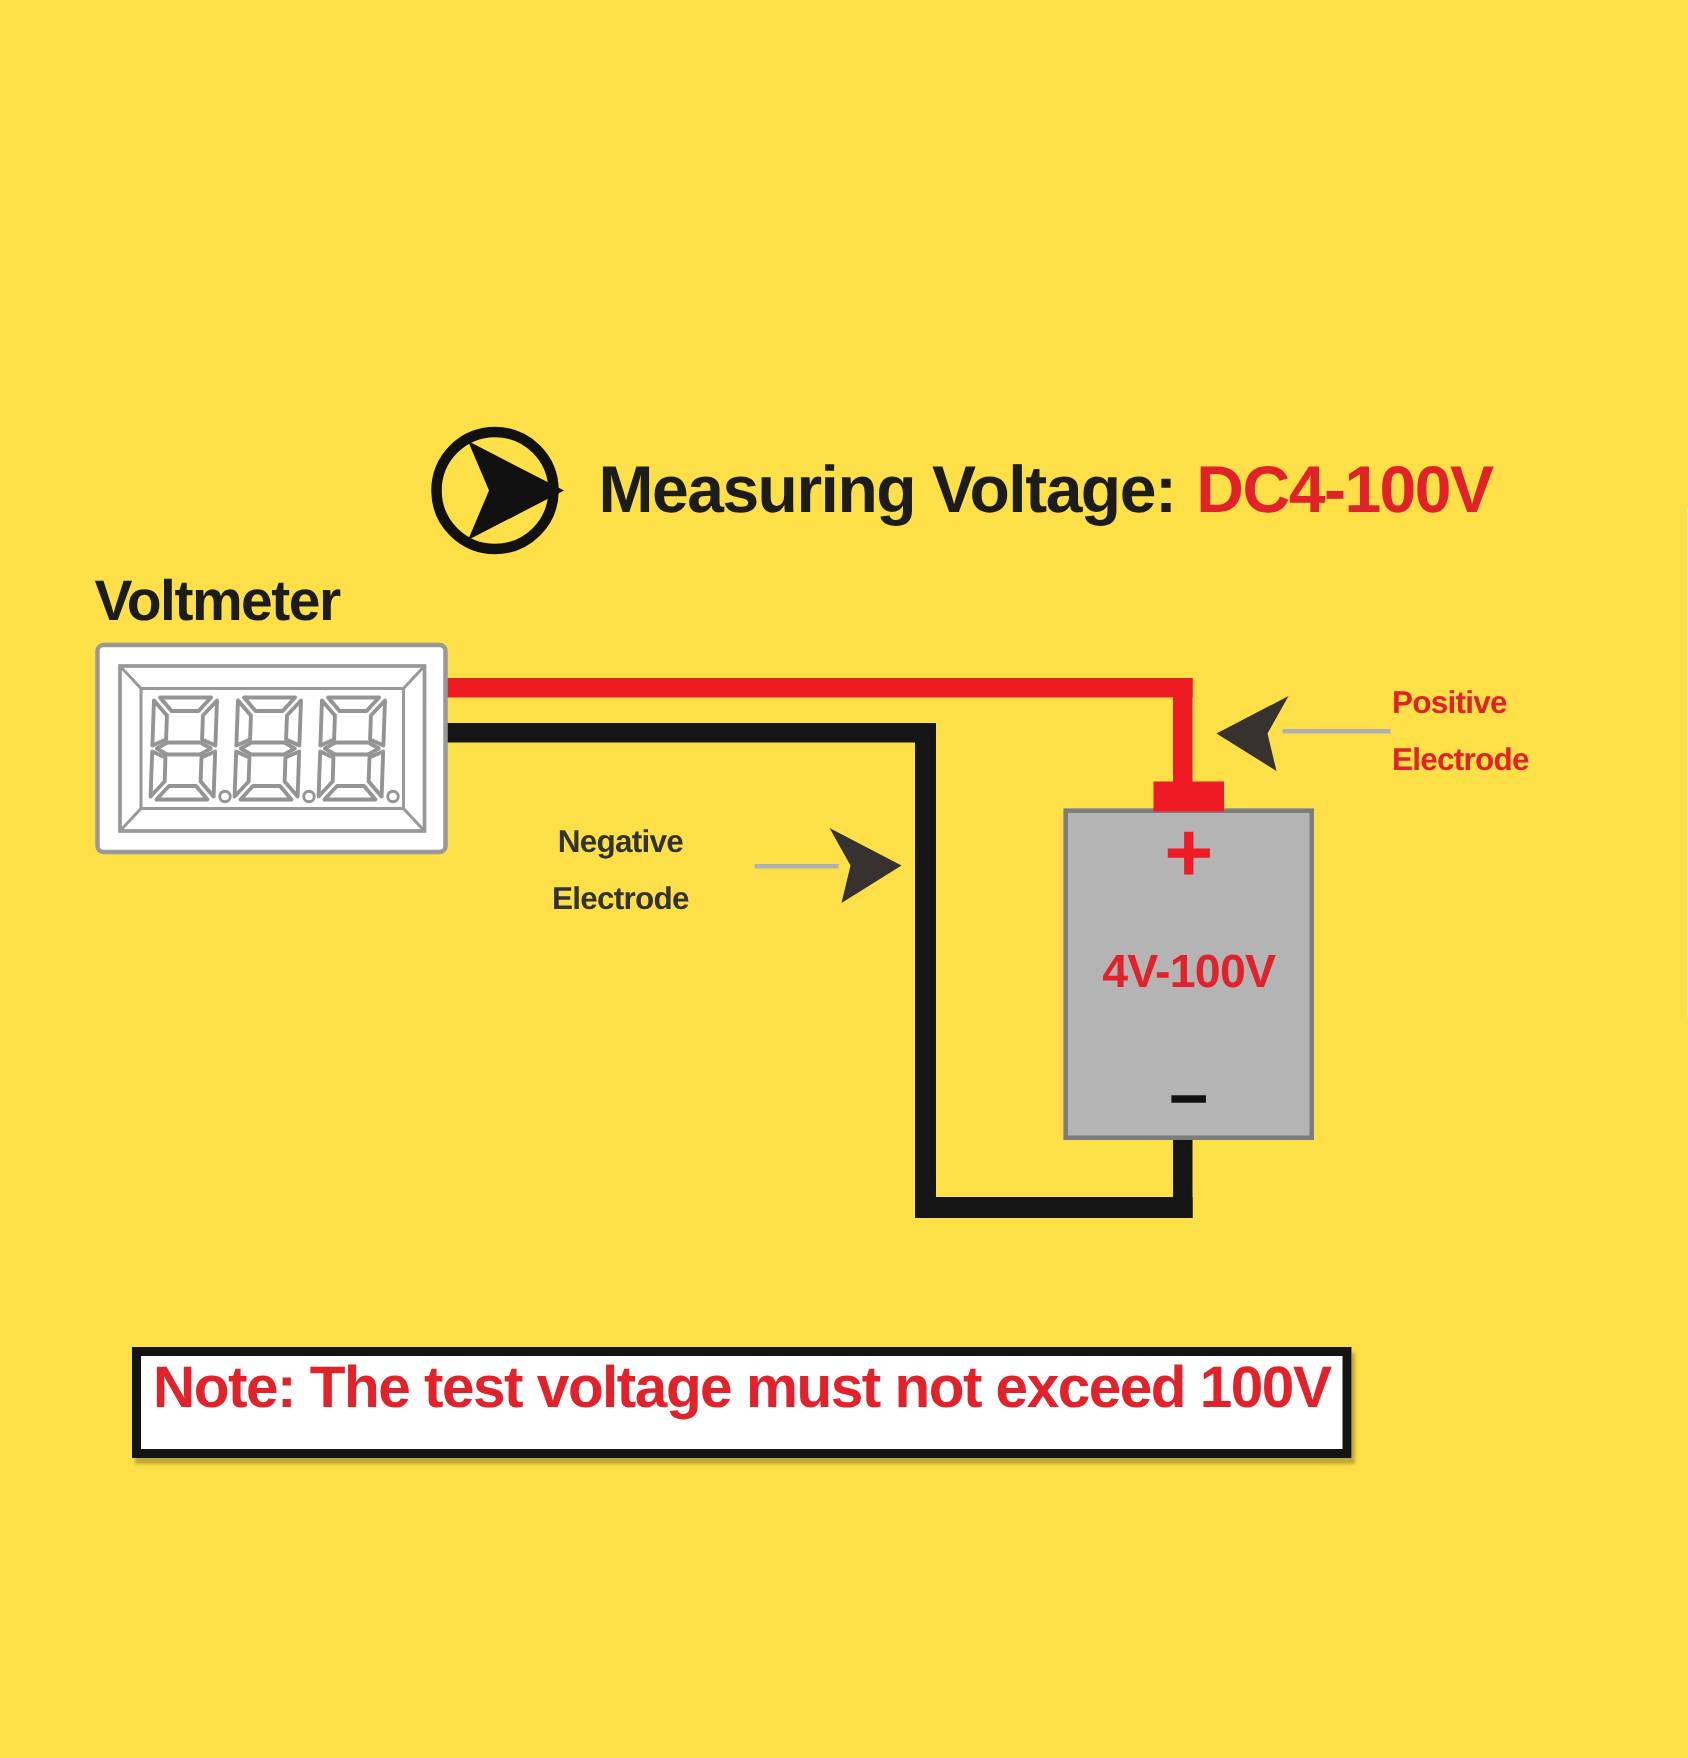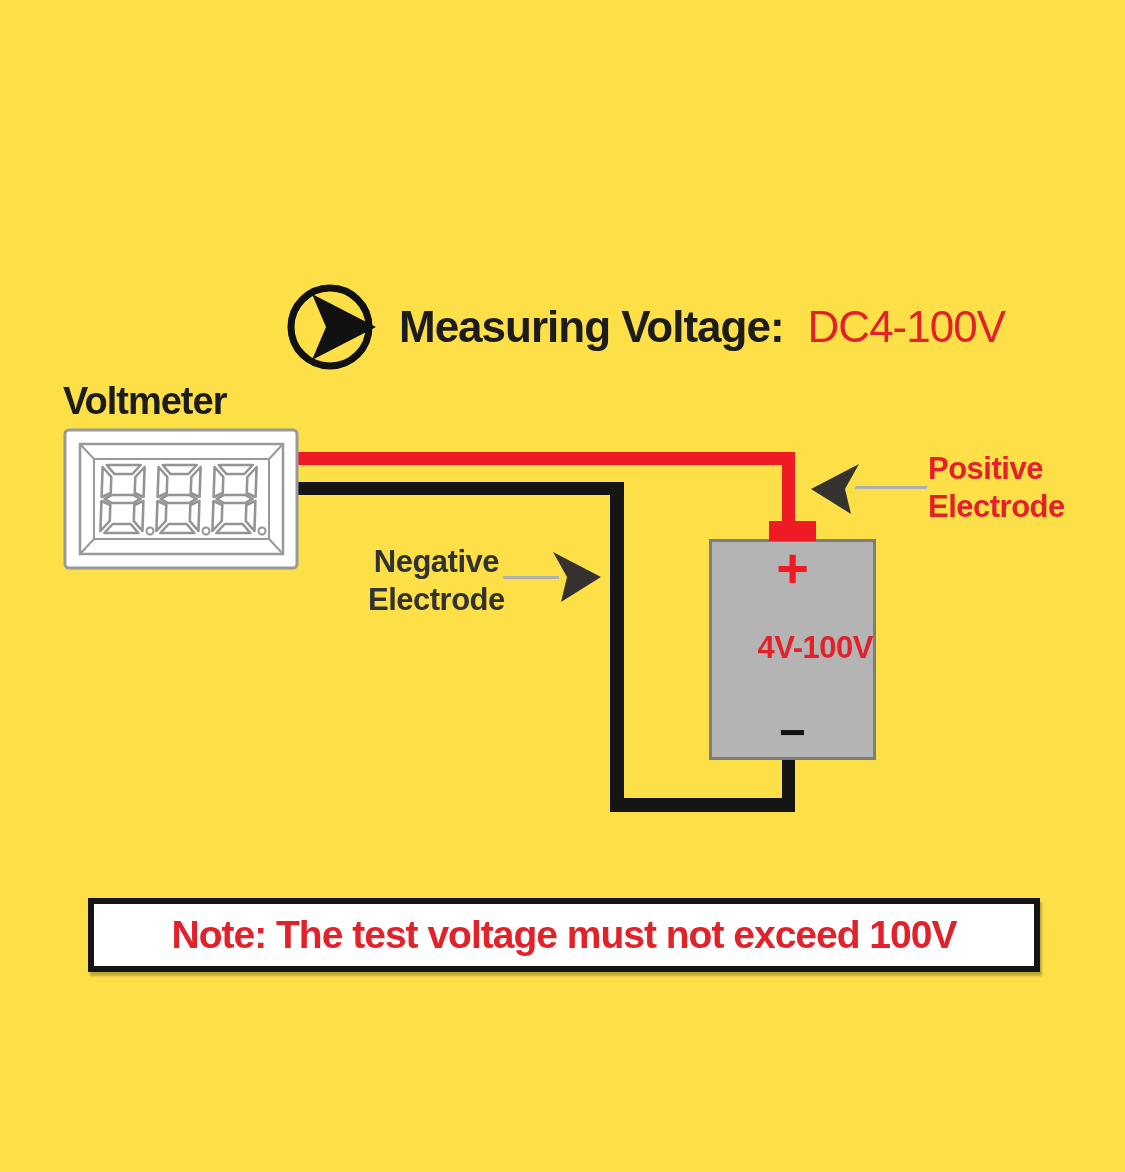--- a/index.html
+++ b/index.html
@@ -10,49 +10,49 @@
   }
   html,body{margin:0;padding:0;background:#ffffff;}
   .stage{
     position:relative; width:1125px; height:1172px; background:#fde047;
     font-family:"Liberation Sans","DejaVu Sans",sans-serif; overflow:hidden;padding-left:48px;
   }
   .abs{position:absolute;}
   
   .header{left:285px; top:279px; height:96px; display:flex; align-items:center; gap:14px; white-space:nowrap;}
   .hdr-black{font-size:44px; font-weight:bold; color:var(--text-black); letter-spacing:-1px;}
-  .hdr-red{font-size:44px; font-weight:normal; color:var(--red-text); letter-spacing:-1px; margin-left:10px;}
+  .hdr-red{font-size:44px; font-weight:bold; color:var(--red-text); letter-spacing:-1px; }
   
   .vm-label{left:63px; top:380px; width:236px; text-align:left; font-size:38px; font-weight:bold; color:var(--text-black); letter-spacing:-1px;}
   
   .wire{position:absolute;}
   .wire.red{background:var(--wire-red);}
   .wire.black{background:var(--wire-black);}
   
   .battery{
     left:709px; top:539px; width:167px; height:221px; box-sizing:border-box;
     background:var(--battery-fill); border:3px solid var(--battery-border);
   }
   .bat-plus{position:absolute; top:-4px; left:0; width:100%; text-align:center;
     font-size:56px; font-weight:bold; color:var(--wire-red); line-height:60px;}
-  .bat-range{position:absolute; top:88px; left:0; width:100%; text-align:right;
+  .bat-range{position:absolute; top:88px; left:0; width:100%; text-align:center;
     font-size:31px; font-weight:bold; color:var(--red-text); letter-spacing:-0.5px; white-space:nowrap;}
   .bat-minus{position:absolute; bottom:2px; left:0; width:100%; text-align:center;
     font-size:46px; font-weight:bold; color:#111; line-height:46px;}
   .terminal{left:769px; top:521px; width:47px; height:20px; background:var(--wire-red);}
   
-  .elec{font-size:31px; font-weight:bold; line-height:38px; letter-spacing:-0.5px; white-space:nowrap;}
+  .elec{font-size:21px; font-weight:bold; line-height:38px; letter-spacing:-0.5px; white-space:nowrap;}
   .neg{left:368px; top:543px; color:var(--text-dark-gray);text-align:center;}
   .pos{left:928px; top:450px; color:var(--red-text);}
   .connector{position:absolute; height:3px; background:var(--connector-gray);}
   
   .note-box{
-    left:88px; top:898px; width:952px; height:74px; box-sizing:border-box;
+    left:88px; top:898px; width:813px; height:74px; box-sizing:border-box;
     border:6px solid var(--note-border); background:#ffffff;
-    display:flex; align-items:center; justify-content:center;
+    display:flex; align-items:flex-start; justify-content:center;
     box-shadow:2px 4px 2px rgba(0,0,0,0.25);
   }
   .note-text{font-size:39px; font-weight:bold; color:var(--red-text); letter-spacing:-1px; white-space:nowrap;}
 </style>
 </head>
 <body>
 
 <div class="stage">
 
   <div class="abs header">

